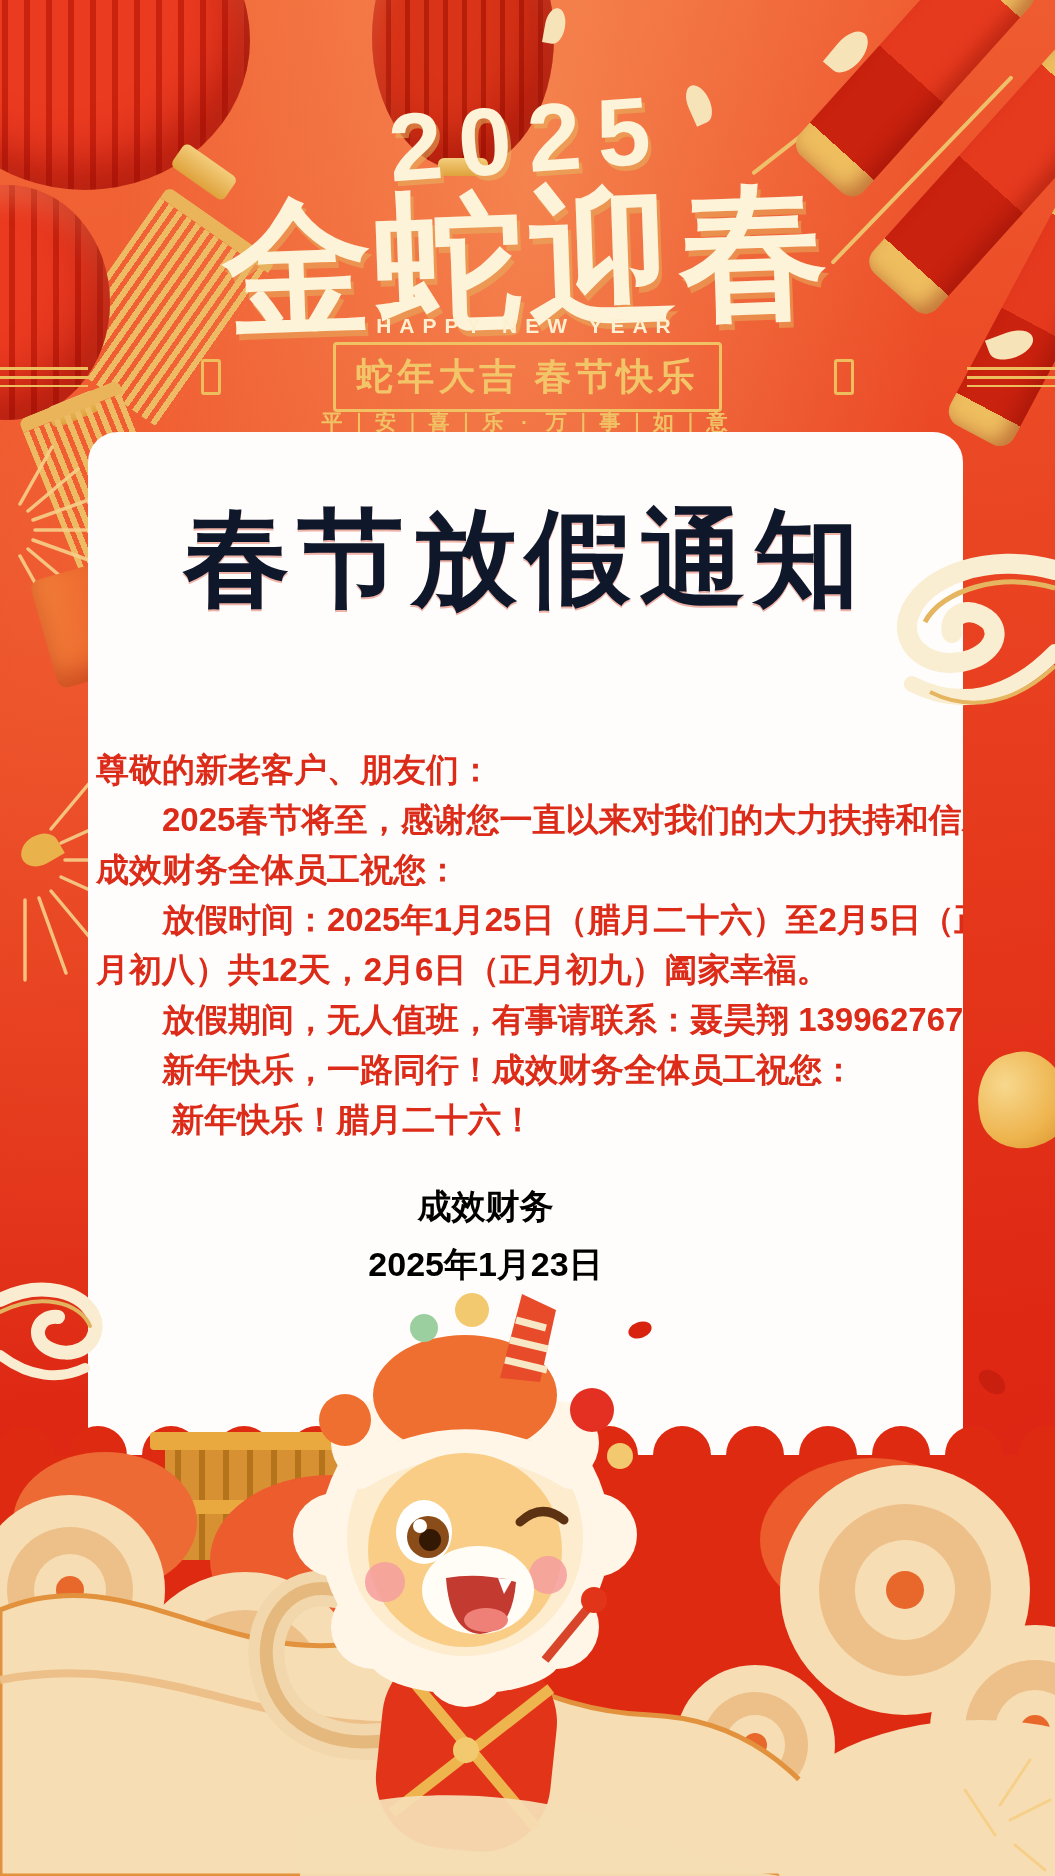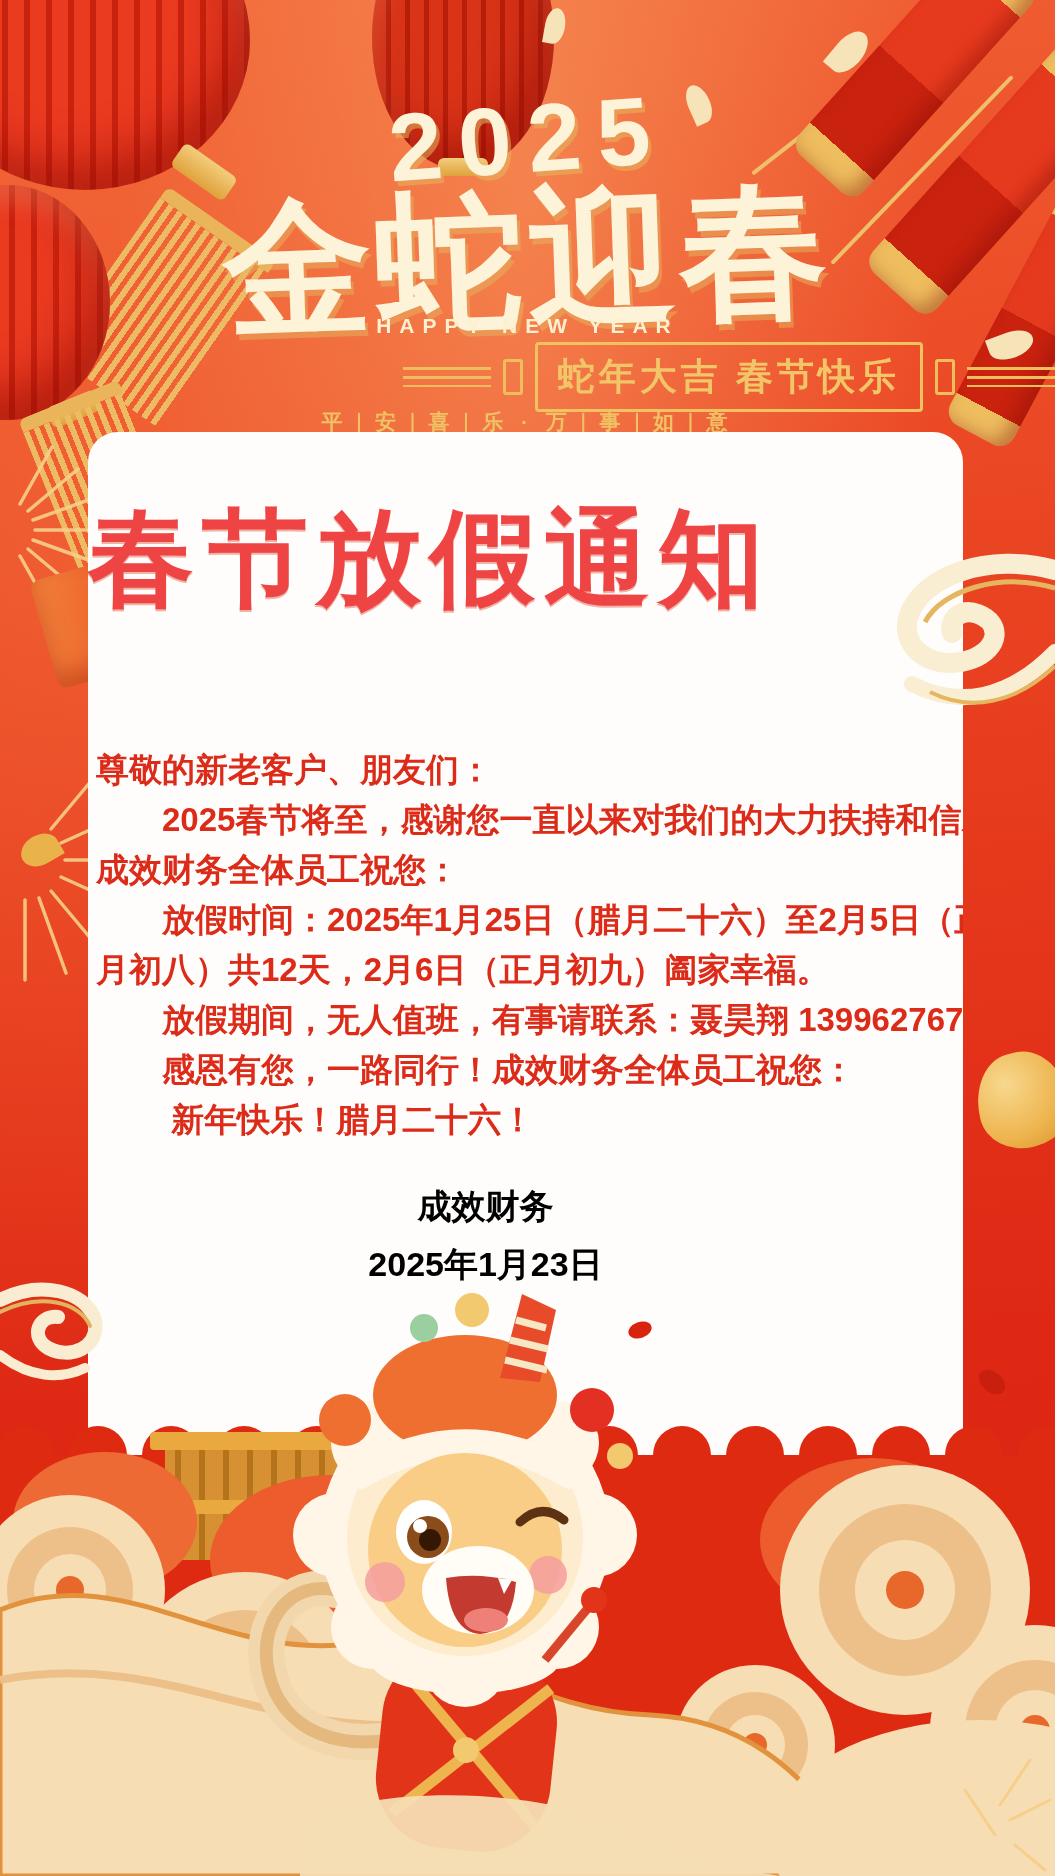--- a/index.html
+++ b/index.html
@@ -37,32 +37,32 @@
   
   .header{position:absolute;left:0;top:0;width:100%;z-index:2;text-align:center;}
   .year{position:absolute;left:0;top:84px;width:100%;font-size:96px;font-weight:900;
     color:#fcf3d8;letter-spacing:16px;transform:rotate(-4deg);
     text-shadow:3px 5px 0 rgba(230,180,95,.55);}
   .calligraphy{position:absolute;left:0;top:162px;width:100%;font-size:148px;font-weight:bold;
     font-family:"DejaVu Serif",serif;color:#fcf3d8;letter-spacing:4px;transform:rotate(-2deg);
     text-shadow:3px 6px 0 rgba(230,180,95,.5);}
   .happy{position:absolute;left:0;top:314px;width:100%;font-size:21px;font-weight:bold;
     color:#fdf0d0;letter-spacing:8px;}
-  .banner-row{position:absolute;left:0;top:342px;width:100%;display:flex;align-items:center;justify-content:flex-end;gap:12px;}
+  .banner-row{position:absolute;left:0;top:342px;width:100%;display:flex;align-items:center;justify-content:space-between;gap:12px;}
   .banner-lines{width:88px;height:20px;background:repeating-linear-gradient(180deg,#eebd5e 0 3px,rgba(238,189,94,0) 3px 9px);}
   .banner-bracket{width:14px;height:30px;border:3px solid #eebd5e;border-radius:3px;}
   .banner-box{border:3px solid #f0c264;padding:7px 20px;border-radius:4px;}
   .banner-box span{font-size:37px;font-weight:bold;color:#f2c568;letter-spacing:4px;}
   .blessing{position:absolute;left:0;top:408px;width:100%;font-size:21px;font-weight:bold;
     color:#f0c264;letter-spacing:6px;}
   
   .card{position:absolute;left:88px;top:432px;width:875px;height:1058px;z-index:2;
     background:#fffdfb;border-radius:30px;overflow:hidden;}
-  .notice-title{position:absolute;left:0;top:56px;width:100%;text-align:left;
-    font-size:106px;font-weight:900;color:#ef4444;letter-spacing:8px;
+  .notice-title{position:absolute;left:0;top:56px;width:100%;text-align:center;
+    font-size:106px;font-weight:900;color:#0f172a;letter-spacing:8px;
     text-shadow:0 2px 0 rgba(210,40,15,.35);}
   .notice-body{position:absolute;left:8px;top:286px;width:862px;
     font-size:33px;font-weight:bold;color:#dc2b18;line-height:50px;margin-top:27px;}
   .notice-body div{white-space:pre;overflow:visible;}
   .sig{position:absolute;left:0;width:100%;text-align:center;font-size:34px;font-weight:bold;
     color:#000000;transform:translateX(-40px);}
   .sig-name{top:752px;}
   .sig-date{top:810px;}
   
   .bottom-art{position:absolute;left:0;top:1260px;width:1055px;height:616px;z-index:3;}
@@ -146,21 +146,21 @@
 
   <div class="card">
     <div class="notice-title">春节放假通知</div>
     <div class="notice-body">
       <div>尊敬的新老客户、朋友们：</div>
       <div>　　2025春节将至，感谢您一直以来对我们的大力扶持和信赖，</div>
       <div>成效财务全体员工祝您：</div>
       <div>　　放假时间：2025年1月25日（腊月二十六）至2月5日（正</div>
       <div>月初八）共12天，2月6日（正月初九）阖家幸福。</div>
       <div>　　放假期间，无人值班，有事请联系：聂昊翔 13996276701。</div>
-      <div>　　感恩有您，一路同行！成效财务全体员工祝您：</div>
+      <div>　　新年快乐，一路同行！成效财务全体员工祝您：</div>
       <div>　　 新年快乐！腊月二十六！</div>
     </div>
     <div class="sig sig-name">成效财务</div>
     <div class="sig sig-date">2025年1月23日</div>
   </div>
 
   <svg class="ribbon-right" viewBox="0 0 205 185">
     <path d="M205,30 C140,12 70,35 58,78 C50,112 88,132 122,119 C150,108 152,83 128,74 C112,68 98,78 102,93" stroke="#faeed2" stroke-width="20" fill="none" stroke-linecap="round"></path>
     <path d="M205,48 C150,32 92,50 75,82" stroke="#e5b55f" stroke-width="5" fill="none"></path>
     <path d="M205,112 C158,160 108,168 62,144" stroke="#faeed2" stroke-width="16" fill="none" stroke-linecap="round"></path>

